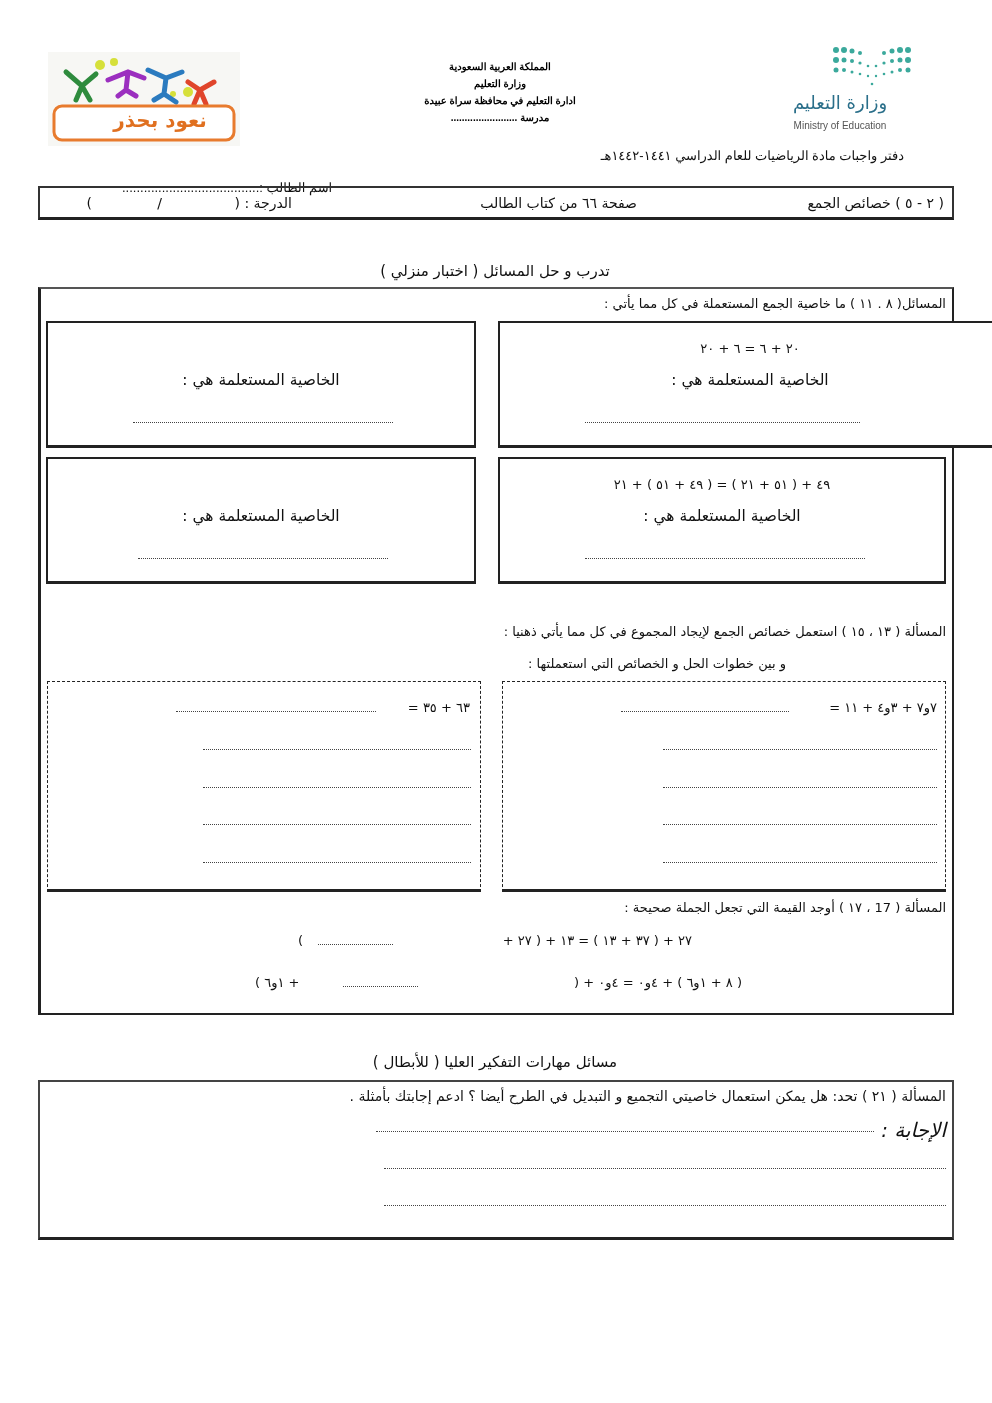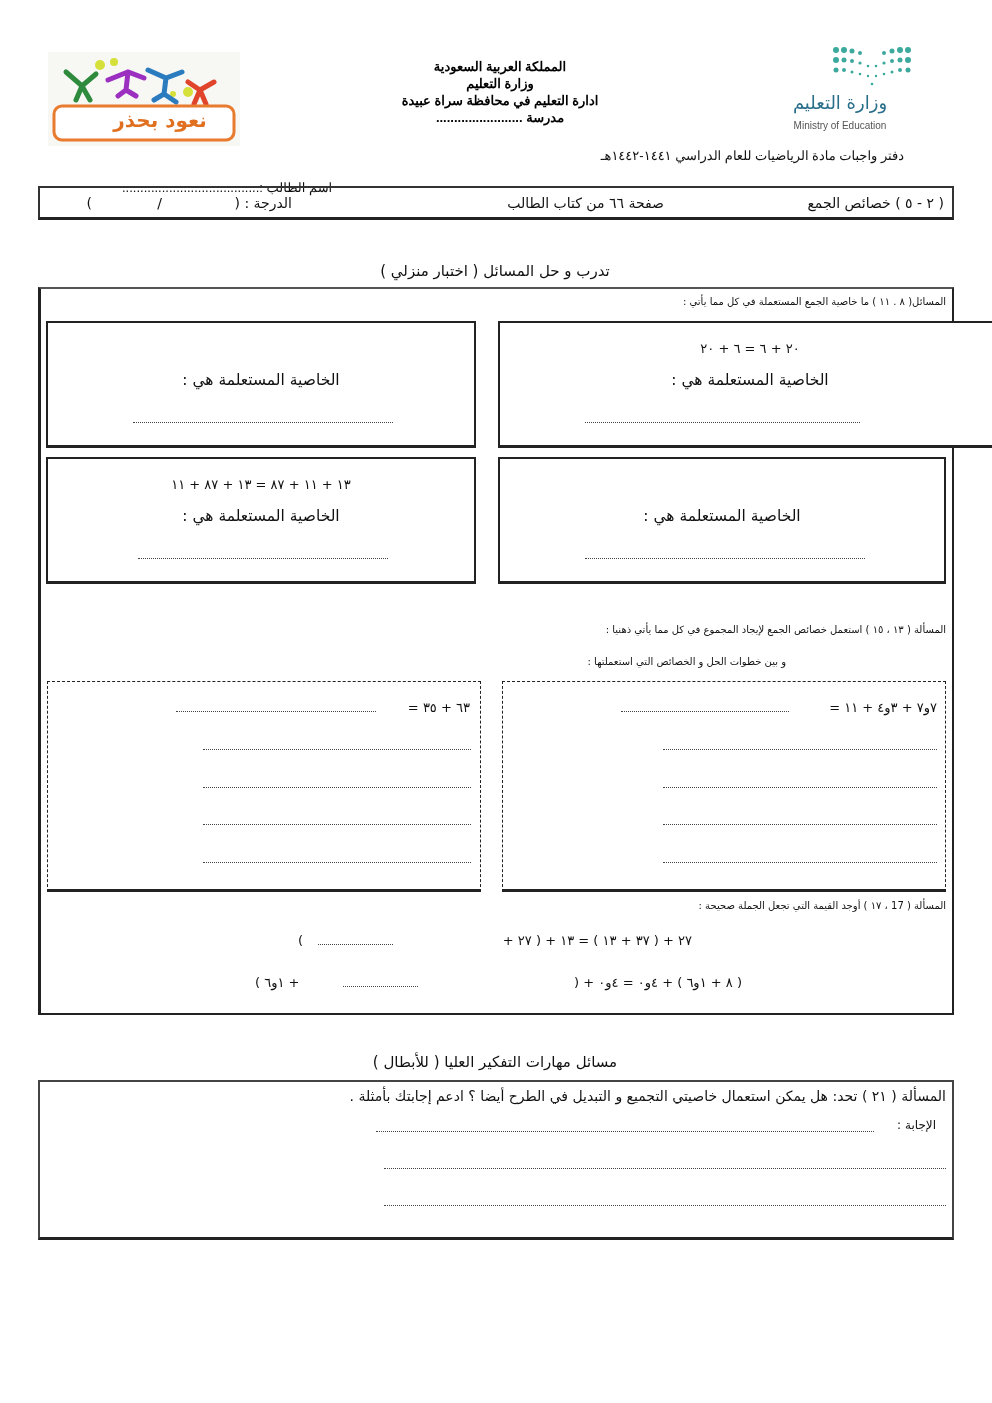--- a/index.html
+++ b/index.html
@@ -1,36 +1,36 @@
 <!DOCTYPE html>
 <html lang="ar" dir="rtl"><head>
 <meta charset="utf-8">
 <style>
   * { box-sizing: border-box; margin: 0; padding: 0; }
   html, body { width: 992px; height: 1403px; background: #ffffff; overflow: hidden; }
   body { position: relative; font-family: "DejaVu Sans", sans-serif; color: #111; direction: rtl; }
   .abs { position: absolute; }
 
   
-  .header-center { left: 380px; top: 58px; width: 240px; text-align: center; font-family: "Liberation Sans", sans-serif; font-weight: bold; font-size: 13px; line-height: 17px; color: #000; }
+  .header-center { left: 380px; top: 58px; width: 240px; text-align: center; font-family: "Liberation Sans", sans-serif; font-weight: bold; font-size: 10px; line-height: 17px; color: #000; }
   .ministry-logo { left: 770px; top: 42px; width: 160px; height: 95px; }
   .dots { position: absolute; left: 62px; top: 4px; width: 80px; height: 44px; }
   .min-ar { position: absolute; left: 10px; top: 50px; width: 120px; text-align: center; font-size: 18px; color: #2a6f8a; font-family: "DejaVu Sans", sans-serif; }
   .min-en { position: absolute; left: 5px; top: 78px; width: 130px; text-align: center; font-size: 10px; color: #555; font-family: "Liberation Sans", sans-serif; direction: ltr; }
   .campaign-logo { left: 48px; top: 52px; width: 192px; height: 94px; background: #f7f7f4; }
 
   .title-line { top: 148px; font-size: 13px; font-family: "Liberation Sans", sans-serif; }
   .title-right { right: 88px; }
 
   .lesson-bar { left: 38px; top: 186px; width: 916px; height: 34px; border: 2px solid #333; border-right-width: 2px; border-bottom: 3px solid #222; display: flex; align-items: center; font-size: 14px; }
   .lesson-bar span { position: absolute; white-space: nowrap; }
 
   .section-title { font-size: 15px; text-align: center; white-space: nowrap; }
   .box-main { left: 38px; top: 287px; width: 916px; height: 728px; border: 2px solid #222; border-left-width: 3px; border-top-color: #555; }
-  .q-text { font-size: 10px; white-space: nowrap; }
+  .q-text { font-size: 13px; white-space: nowrap; }
 
   .card { border: 2px solid #222; border-bottom-width: 3px; background: #fff; }
   .card .expr { position: absolute; top: 18px; left: 0; right: 0; text-align: center; font-size: 13px; letter-spacing: 1px; direction: rtl; white-space: nowrap; }
   .card .lbl { position: absolute; top: 48px; left: 0; right: 0; text-align: center; font-size: 15.5px; }
   .card .dots-line { position: absolute; top: 98px; height: 2px; border-bottom: 1px dotted #444; }
 
   .dash-card { border: 1px dashed #222; border-bottom: 3px solid #222; }
   .dl { position: absolute; height: 2px; border-bottom: 1px dotted #444; }
   .expr-inline { position: absolute; font-size: 13px; white-space: nowrap; letter-spacing: 1px; }
 
@@ -101,21 +101,21 @@
   <div class="min-en">Ministry of Education</div>
 </div>
 
 <div class="abs title-line title-right">دفتر واجبات مادة الرياضيات للعام الدراسي ١٤٤١-١٤٤٢هـ</div>
 <div class="abs title-line" style="left:122px;margin-top:32px;">
   <span>اسم الطالب :</span><span>......................................</span>
 </div>
 
 <div class="abs lesson-bar">
   <span style="right:8px;">( ٢ - ٥ )  خصائص الجمع</span>
-  <span style="right:288px;">صفحة  ٦٦  من كتاب الطالب</span>
+  <span style="right:315px;">صفحة  ٦٦  من كتاب الطالب</span>
   <span style="right:660px;">الدرجة :  (</span>
   <span style="right:790px;">/</span>
   <span style="right:860px;">)</span>
 </div>
 
 <div class="abs section-title" style="left:330px;top:262px;width:330px;">تدرب و حل المسائل    (    اختبار منزلي  )</div>
 
 <div class="abs box-main"></div>
 
 <div class="abs q-text" style="right:46px;top:296px;">المسائل( ٨  .  ١١ )  ما خاصية الجمع المستعملة في كل مما يأتي :</div>
@@ -123,25 +123,25 @@
 <div class="abs card" style="left:498px;top:321px;width:504px;height:127px;">
   <div class="expr">٢٠ + ٦  =  ٦ + ٢٠</div>
   <div class="lbl">الخاصية المستعلمة هي :</div>
   <div class="dots-line" style="left:85px;width:275px;"></div>
 </div>
 <div class="abs card" style="left:46px;top:321px;width:430px;height:127px;">
   <div class="lbl">الخاصية المستعلمة هي :</div>
   <div class="dots-line" style="left:85px;width:260px;"></div>
 </div>
 <div class="abs card" style="left:498px;top:457px;width:448px;height:127px;">
+  <div class="expr">٤٩ + ( ٥١ + ٢١ )  =  ( ٤٩ + ٥١ ) + ٢١</div>
   <div class="lbl">الخاصية المستعلمة هي :</div>
   <div class="dots-line" style="left:85px;width:280px;"></div>
 </div>
 <div class="abs card" style="left:46px;top:457px;width:430px;height:127px;">
-  <div class="expr">١٣ + ١١ + ٨٧  =  ١٣ + ٨٧ + ١١</div>
   <div class="lbl">الخاصية المستعلمة هي :</div>
   <div class="dots-line" style="left:90px;width:250px;"></div>
 </div>
 
 <div class="abs q-text" style="right:46px;top:624px;">المسألة ( ١٣  ،  ١٥ )   استعمل خصائص الجمع لإيجاد المجموع في كل مما يأتي ذهنيا :</div>
 <div class="abs q-text" style="right:206px;top:656px;">و بين خطوات الحل و الخصائص التي استعملتها :</div>
 
 <div class="abs dash-card" style="left:502px;top:681px;width:444px;height:211px;">
   <div class="expr-inline" style="right:8px;top:18px;">٧و٧ + ٣و٤ + ١١ =</div>
   <div class="dl" style="left:118px;width:168px;top:28px;"></div>
@@ -166,16 +166,16 @@
 <div class="abs expr-inline" style="left:298px;top:933px;">)</div>
 
 <div class="abs expr-inline" style="right:250px;top:975px;">( ٨  +  ١و٦ )  +  ٤و٠  =  ٤و٠  +  (</div>
 <div class="abs dl" style="left:343px;width:75px;top:985px;"></div>
 <div class="abs expr-inline" style="left:255px;top:975px;">+  ١و٦ )</div>
 
 <div class="abs section-title" style="left:330px;top:1053px;width:330px;">مسائل مهارات التفكير العليا  ( للأبطال )</div>
 
 <div class="abs box-hots"></div>
 <div class="abs q-text" style="right:46px;top:1088px;font-size:14px;">المسألة ( ٢١ ) تحد: هل يمكن استعمال خاصيتي التجميع و التبديل في الطرح أيضا ؟  ادعم  إجابتك بأمثلة .</div>
-<div class="abs q-text" style="right:56px;top:1118px;font-size:12px;">الإجابة :</div>
+<div class="abs q-text" style="right:46px;top:1118px;font-style:italic;font-size:20px;">الإجابة :</div>
 <div class="abs dl" style="left:376px;width:498px;top:1130px;"></div>
 <div class="abs dl" style="left:384px;width:562px;top:1167px;"></div>
 <div class="abs dl" style="left:384px;width:562px;top:1204px;"></div>
 
 </body></html>

